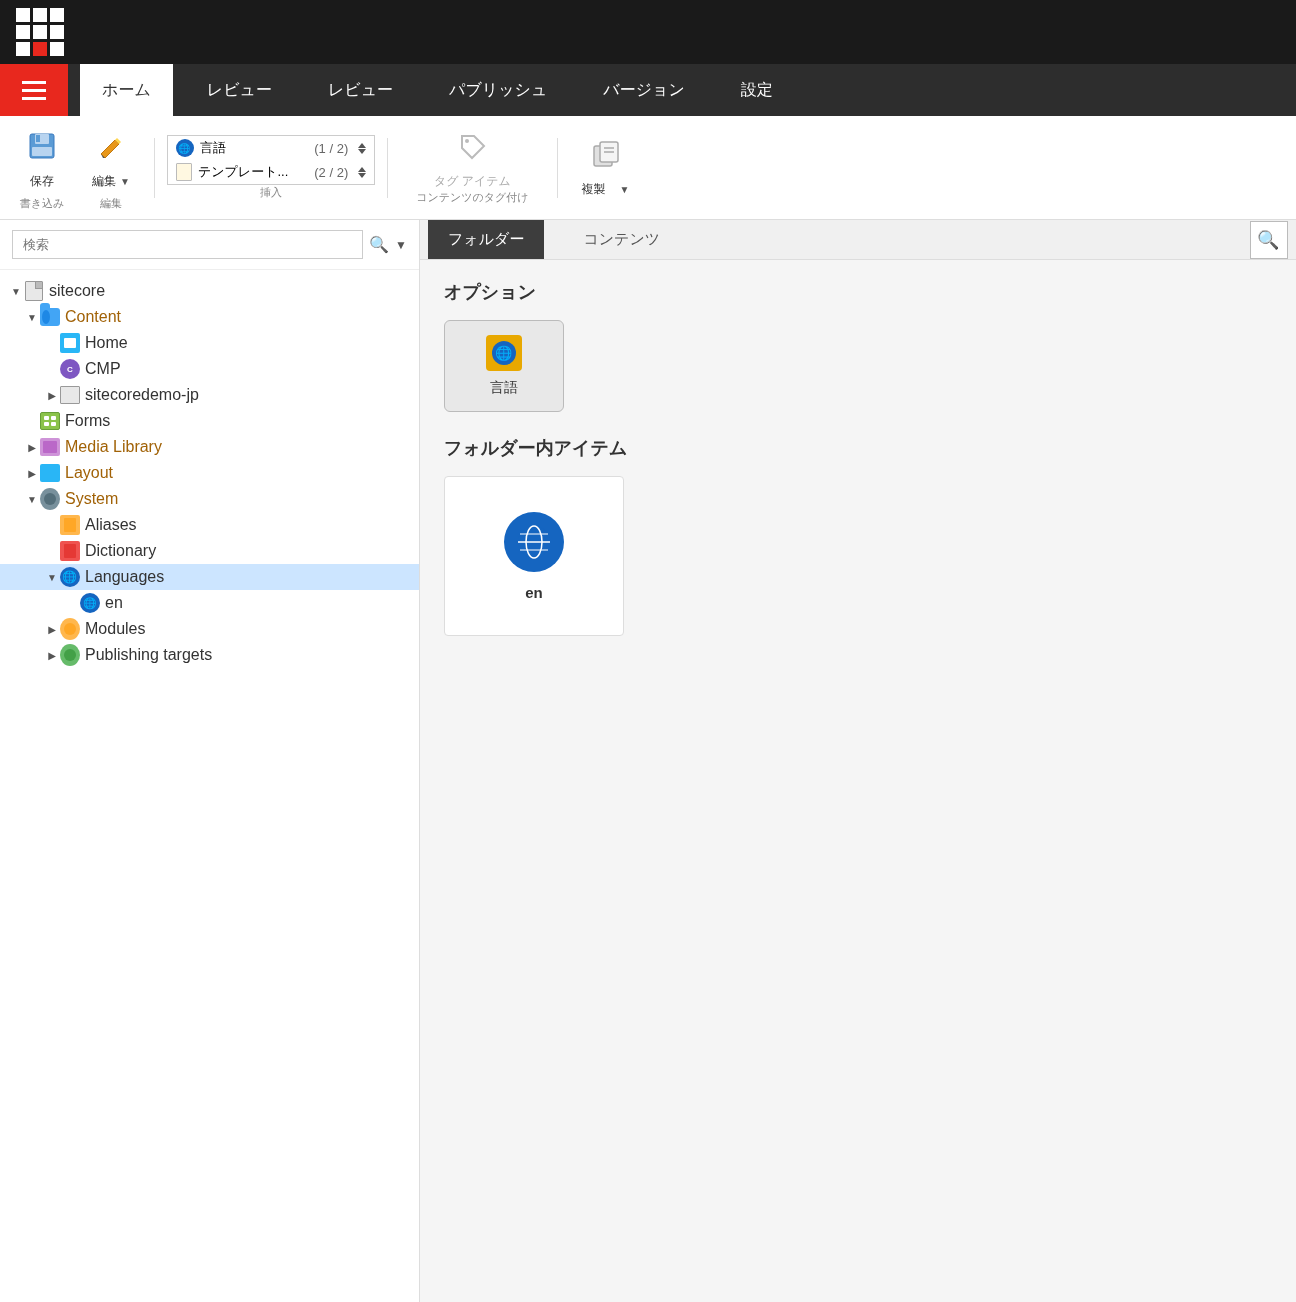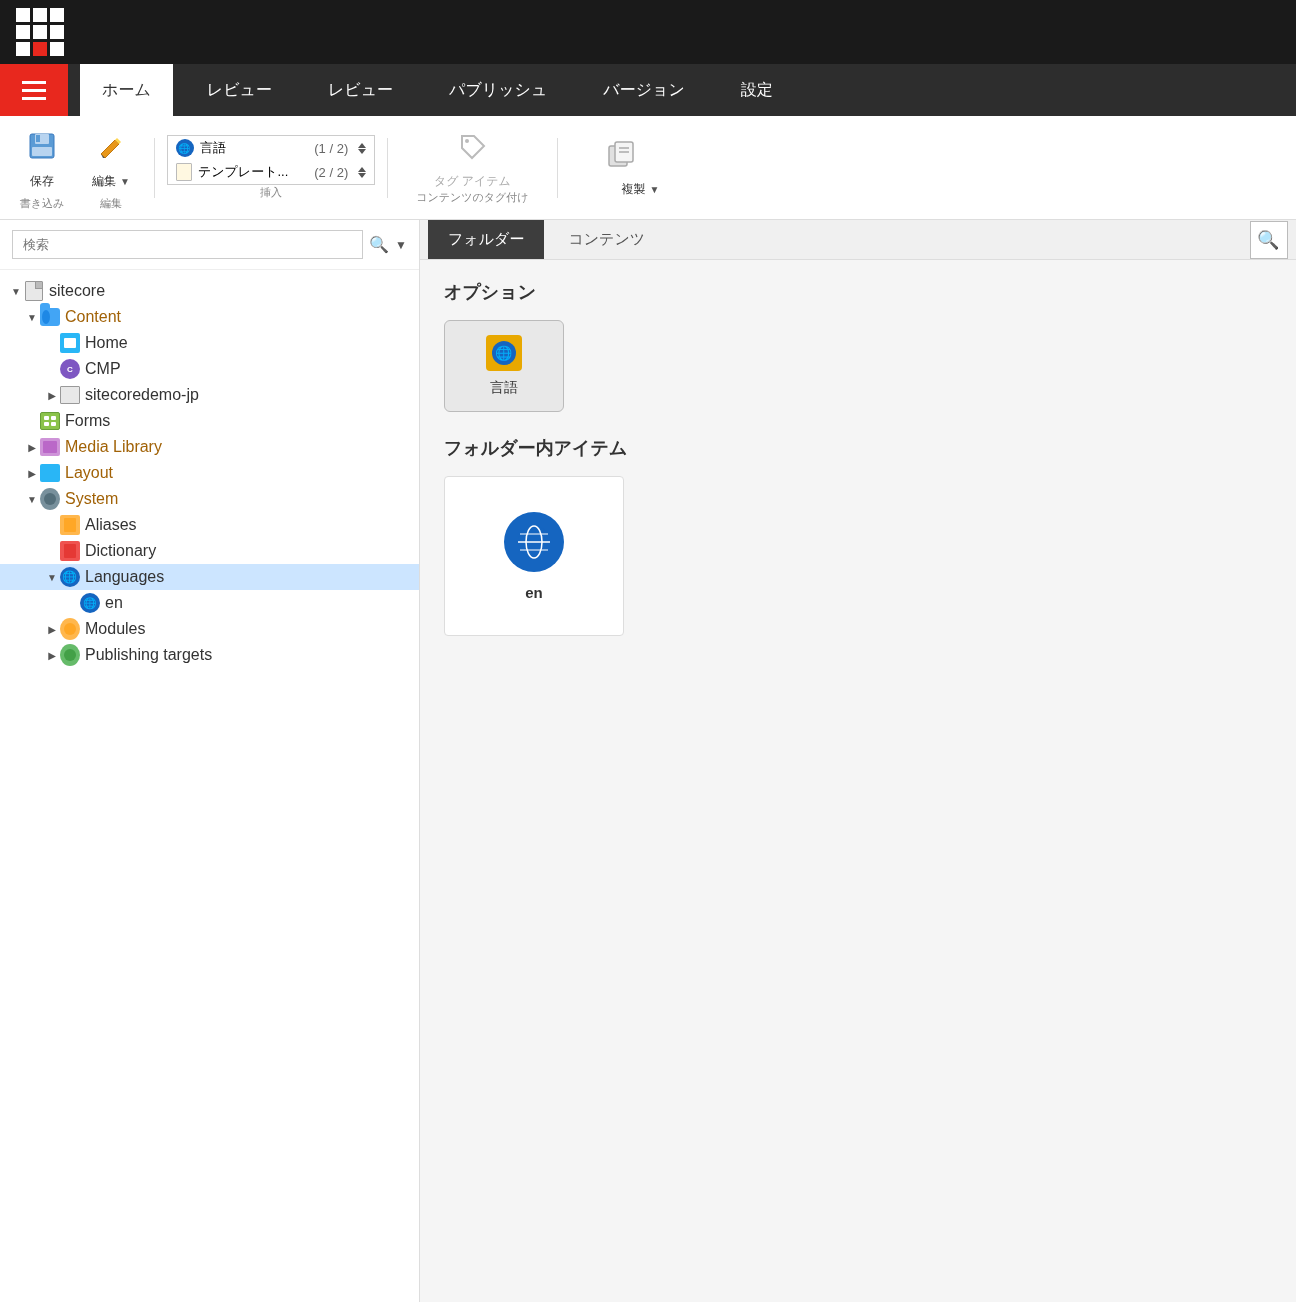--- a/index.html
+++ b/index.html
@@ -309,21 +309,21 @@
       background: #f5f5f5;
       display: flex;
       flex-direction: column;
     }
     .tabs-bar {
       display: flex;
       align-items: center;
       background: #f0f0f0;
       border-bottom: 1px solid #ddd;
       padding: 0 8px;
-      gap: 4px;
+      gap: 19px;
     }
     .tab {
       padding: 10px 20px;
       cursor: pointer;
       font-size: 15px;
       border: none;
       background: transparent;
       color: #555;
     }
     .tab.active {
@@ -559,21 +559,21 @@
 
   <div class="copy-btn">
     <span class="copy-btn-icon">
       <svg width="32" height="32" viewBox="0 0 32 32" fill="none">
         <rect x="4" y="8" width="18" height="20" rx="2" fill="#e0e0e0" stroke="#aaa" stroke-width="1.5"></rect>
         <rect x="10" y="4" width="18" height="20" rx="2" fill="#f5f5f5" stroke="#aaa" stroke-width="1.5"></rect>
         <line x1="14" y1="10" x2="24" y2="10" stroke="#aaa" stroke-width="1.5"></line>
         <line x1="14" y1="14" x2="24" y2="14" stroke="#aaa" stroke-width="1.5"></line>
       </svg>
     </span>
-    <span style="display:flex;align-items:center;gap:2px;margin-left:40px;">
+    <span style="display:flex;align-items:center;gap:12px;">
       <span>複製</span>
       <span class="dropdown-arrow">▼</span>
     </span>
   </div>
 </div>
 
 <div class="main-container">
 
   <div class="left-panel">
 

